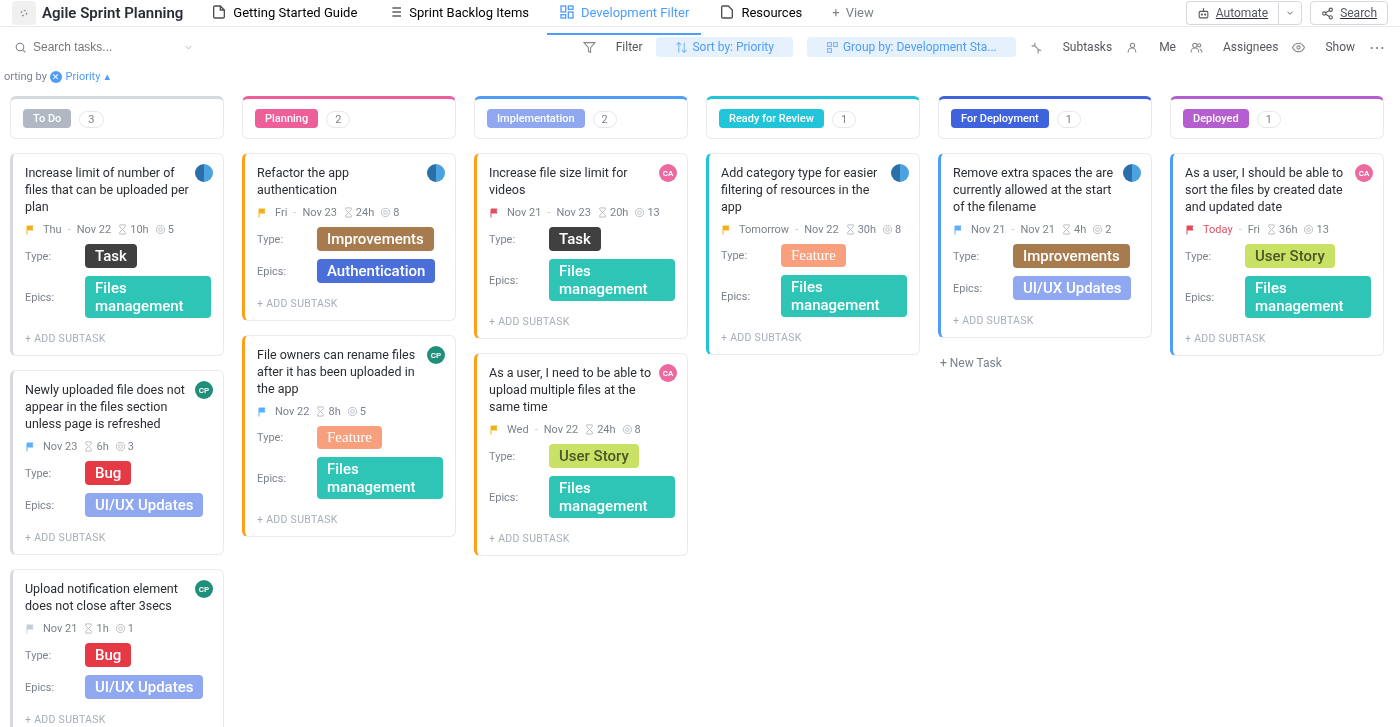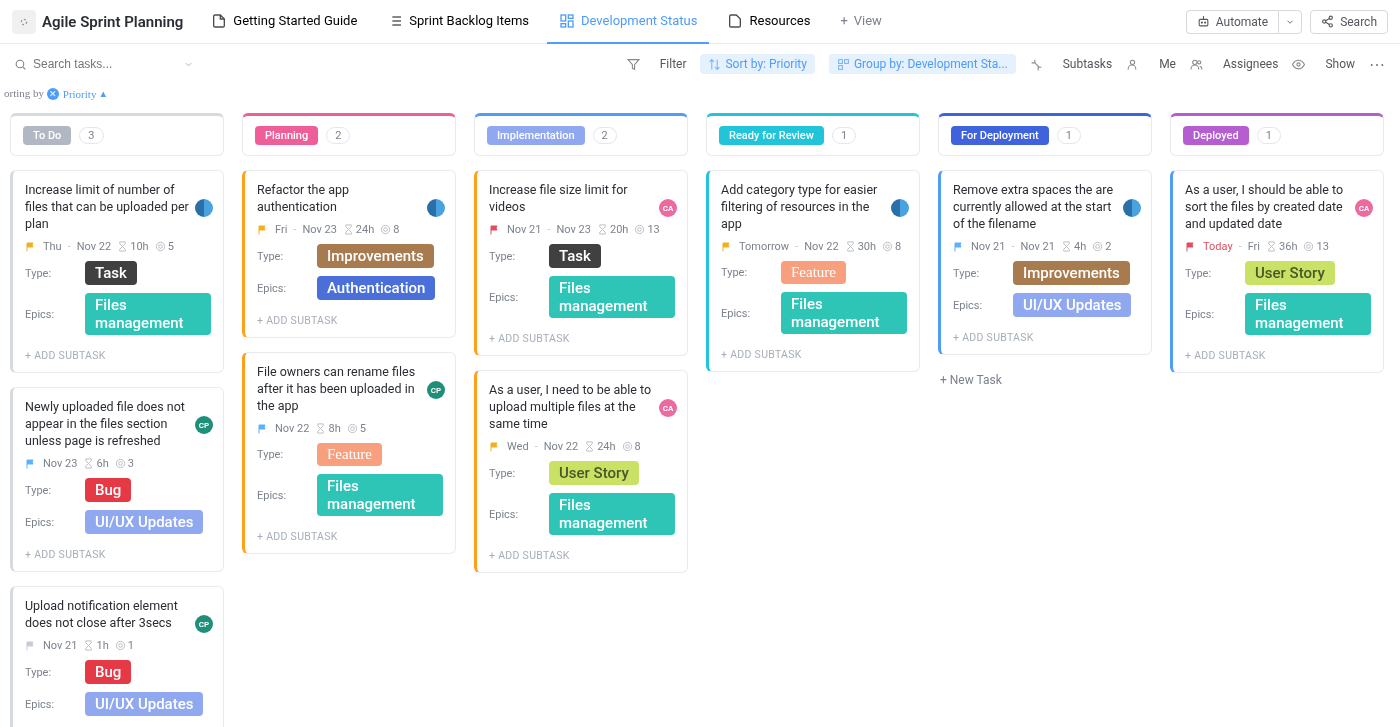--- a/index.html
+++ b/index.html
@@ -1,58 +1,58 @@
 <!DOCTYPE html>
 <html><head>
 <meta charset="utf-8">
 <style>
 * { box-sizing: border-box; margin: 0; padding: 0; }
 body { font-family: -apple-system, BlinkMacSystemFont, "Segoe UI", Roboto, sans-serif; font-size: 13px; color: #292d34; background: #fff; width: 1400px; height: 727px; overflow: hidden; }
 
 
-.topnav { display: flex; align-items: center; height: 44px; border-bottom: 1px solid #e8eaed; padding: 0 12px; gap: 6px; }
+.topnav { display: flex; align-items: center; height: 27px; border-bottom: 1px solid #e8eaed; padding: 0 12px; gap: 6px; }
 .app-icon { width: 24px; height: 24px; background: #f0f0f0; border-radius: 4px; display: flex; align-items: center; justify-content: center; color: #888; }
 .board-title { font-weight: 600; font-size: 15px; margin-right: 10px; }
 .tab { display: flex; align-items: center; gap: 6px; padding: 0 12px; height: 44px; color: #000000; cursor: pointer; font-size: 13px; border-bottom: 2px solid transparent; }
 .tab.active { color: #4f9cf9; border-bottom-color: #4f9cf9; }
 .tab .ticon { width: 16px; height: 16px; opacity: 0.7; }
 .tab.active .ticon { opacity: 1; }
 .spacer { flex: 1; }
-.right-btns { display: flex; gap: 8px; align-items: center; }
+.right-btns { display: flex; gap: 8px; align-items: center; text-decoration: underline; }
 .btn-outline { display: flex; align-items: center; gap: 6px; border: 1px solid #d6d9de; border-radius: 4px; padding: 4px 10px; font-size: 12px; color: #54575d; cursor: pointer; background: #fff; }
 .btn-group { display: flex; }
 .btn-group .btn-outline:first-child { border-radius: 4px 0 0 4px; border-right: none; }
 .btn-group .btn-outline:last-child { border-radius: 0 4px 4px 0; padding: 4px 6px; }
 
 
 .toolbar { display: flex; align-items: center; height: 40px; padding: 0 14px; gap: 14px; font-size: 12px; color: #54575d; }
 .search-wrap { display: flex; align-items: center; gap: 6px; flex: 0 0 180px; position: relative; }
 .search-wrap input { border: none; outline: none; font-size: 12px; color: #54575d; width: 120px; }
 .search-wrap .chev { position: absolute; right: 0; color: #a7aeb8; }
 .tool-item { display: flex; align-items: center; gap: 20px; cursor: pointer; }
-.tool-pill { background: #e5f1fd; color: #4f9cf9; border-radius: 4px; padding: 3px 8px; display: flex; align-items: center; gap: 4px; }
+.tool-pill { background: #e5f1fd; color: #4f9cf9; border-radius: 4px; padding: 3px 19px; display: flex; align-items: center; gap: 4px; }
 .tool-icon { width: 13px; height: 13px; opacity: 0.7; }
 .dots { font-size: 16px; letter-spacing: 1px; color: #7c828d; cursor: pointer; }
 
 
-.sortrow { display: flex; align-items: flex-start; padding: 3px 0 3px 4px; font-size: 11px; color: #7c828d; font-family: Liberation Serif, serif; }
+.sortrow { display: flex; align-items: flex-start; padding: 3px 0 3px 4px; font-size: 11px; color: #7c828d; }
 .sort-chip { display: inline-flex; align-items: center; gap: 4px; color: #4f9cf9; }
 .sort-chip .xb { width: 12px; height: 12px; background: #4f9cf9; color: #fff; border-radius: 50%; display: flex; align-items: center; justify-content: center; font-size: 9px; }
 
 
 .board { display: flex; gap: 18px; padding: 10px 10px 10px 10px; overflow-x: auto; align-items: flex-start; }
 .col { width: 214px; flex: 0 0 214px; display: flex; flex-direction: column; gap: 14px; }
-.col-header { background: #fff; border: 1px solid #e8eaed; border-top: 3px solid; border-radius: 6px; padding: 10px 12px; display: flex; align-items: center; gap: 8px; }
+.col-header { background: #fff; border: 1px solid #e8eaed; border-top: 3px solid; border-radius: 6px; padding: 10px 12px; display: flex; align-items: flex-end; gap: 8px; }
 .status-pill { color: #fff; font-size: 11px; font-weight: 500; padding: 3px 10px; border-radius: 4px; }
 .status-pill.grey { background: #b1b8c4; }
 .count-badge { background: #fff; border: 1px solid #e4e6ea; color: #7c828d; font-size: 11px; border-radius: 10px; padding: 1px 8px; }
 
 .card { background: #fff; border: 1px solid #e8eaed; border-radius: 6px; padding: 10px 12px 6px 12px; position: relative; border-left: 3px solid; }
 .card-title { font-size: 12.5px; line-height: 1.36; color: #2a2e34; margin-bottom: 8px; padding-right: 20px; }
-.avatar { position: absolute; top: 28px; right: 10px; width: 18px; height: 18px; border-radius: 50%; display: flex; align-items: center; justify-content: center; font-size: 8px; color: #fff; font-weight: 600; }
+.avatar { position: absolute; top: 10px; right: 10px; width: 18px; height: 18px; border-radius: 50%; display: flex; align-items: center; justify-content: center; font-size: 8px; color: #fff; font-weight: 600; }
 .meta-row { display: flex; align-items: center; gap: 6px; font-size: 11px; color: #7c828d; margin-bottom: 8px; flex-wrap: wrap; }
 .flag { width: 12px; height: 12px; }
 .meta-sep { color: #c5c9d0; }
 .hg { display: inline-flex; align-items: center; gap: 2px; }
 .hg svg { width: 11px; height: 11px; opacity: 0.55; }
 .field-row { display: flex; align-items: center; font-size: 11px; margin-bottom: 8px; }
 .field-label { color: #7c828d; width: 60px; flex: 0 0 60px; }
 .tag { font-size: 15px; color: #fff; padding: 3px 10px; border-radius: 4px; font-weight: 500; }
 .tag-task { background: #404040; }
 .tag-bug { background: #e63946; }
@@ -112,21 +112,21 @@
       </svg>
     <span>Sprint Backlog Items</span>
   </div>
   <div class="tab active">
     <svg class="ticon" viewBox="0 0 24 24" fill="none" stroke="#4f9cf9" stroke-width="2">
         <rect x="3" y="3" width="7" height="9"></rect>
         <rect x="14" y="3" width="7" height="5"></rect>
         <rect x="14" y="12" width="7" height="9"></rect>
         <rect x="3" y="16" width="7" height="5"></rect>
       </svg>
-    <span>Development Status</span>
+    <span>Development Filter</span>
   </div>
   <div class="tab">
     <svg class="ticon" viewBox="0 0 24 24" fill="none" stroke="currentColor" stroke-width="2">
         <path d="M14 3H6a2 2 0 0 0-2 2v14a2 2 0 0 0 2 2h12a2 2 0 0 0 2-2V9l-6-6z"></path>
       </svg>
     <span>Resources</span>
   </div>
   <div class="tab" style="color:#7c828d;">
     <span>+</span>
     <span>View</span>

